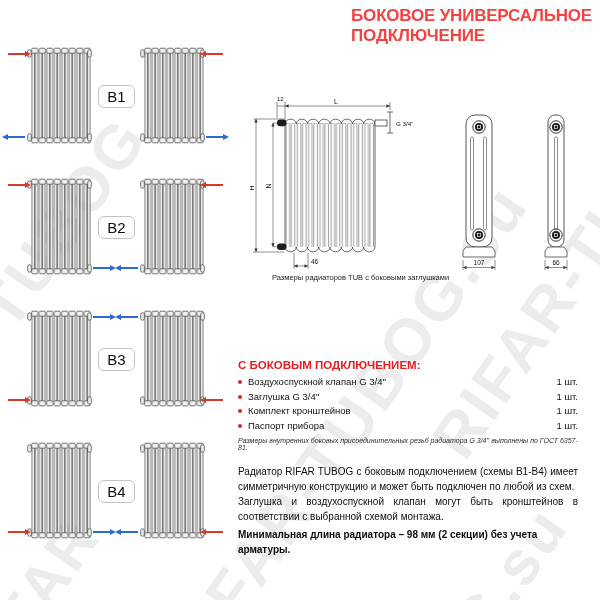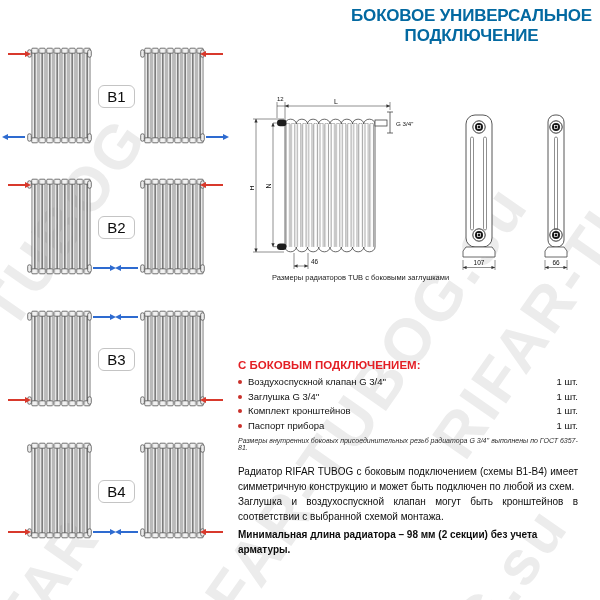--- a/index.html
+++ b/index.html
@@ -8,22 +8,22 @@
   
   .wm{position:absolute;z-index:0;font-weight:800;color:#ececec;white-space:nowrap;
       letter-spacing:3px;transform-origin:left top;user-select:none;}
   .wm1{left:-34px;top:300px;font-size:62px;transform:rotate(-55deg);}
   .wm2{left:150px;top:645px;font-size:64px;transform:rotate(-55deg);}
   .wm3{left:418px;top:430px;font-size:62px;transform:rotate(-55deg);}
   .wm4{left:330px;top:770px;font-size:62px;transform:rotate(-55deg);}
   .wm5{left:-55px;top:665px;font-size:60px;transform:rotate(-55deg);}
   .layer{position:relative;z-index:1;}
   
-  .title{position:absolute;top:6px;right:8px;text-align:center;font-weight:800;
-         font-size:17px;line-height:1.2;letter-spacing:-0.2px;color:#0369a1;}
+  .title{position:absolute;top:6px;right:8px;text-align:left;font-weight:800;
+         font-size:17px;line-height:1.2;letter-spacing:-0.2px;color:#ef4444;}
   
   .scheme{position:absolute;left:0;width:232px;height:97px;}
   .scheme .rad{position:absolute;top:0;}
   .scheme-label{position:absolute;left:98px;top:38px;width:35px;height:21px;
                 border:1.5px solid #c4c4c4;border-radius:6px;background:#fff;
                 font-weight:400;font-size:15px;line-height:21px;text-align:center;color:#0d0d0d;}
   .arrow{position:absolute;height:2px;width:17px;}
   .arrow.red{background:#d8392c;color:#d8392c;}
   .arrow.blue{background:#2e6bd0;color:#2e6bd0;}
   .arrow::after{content:"";position:absolute;top:-2.5px;width:0;height:0;

